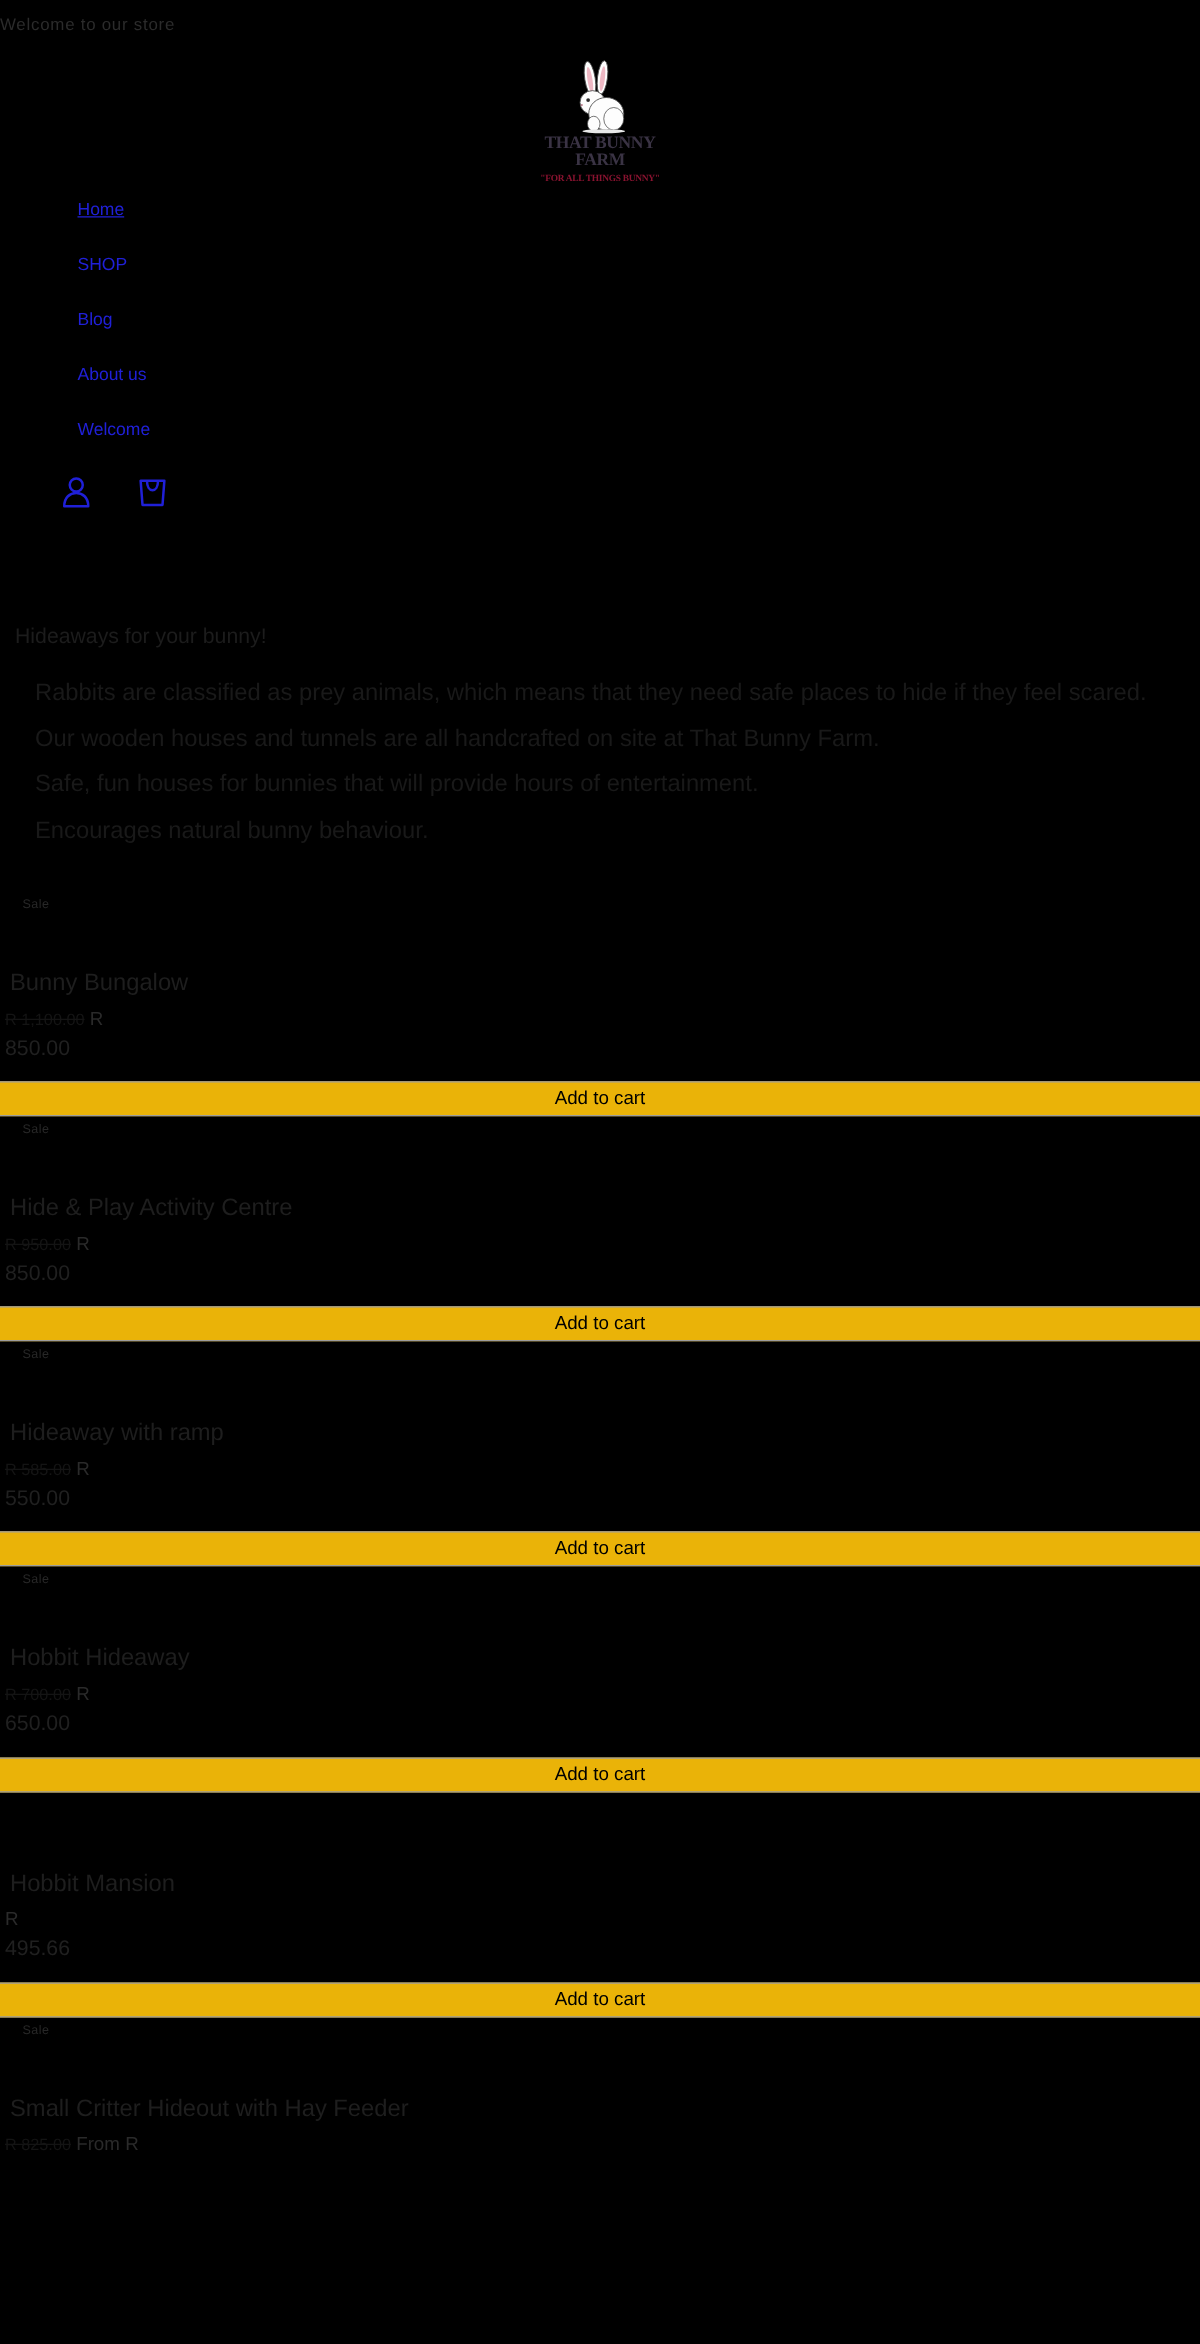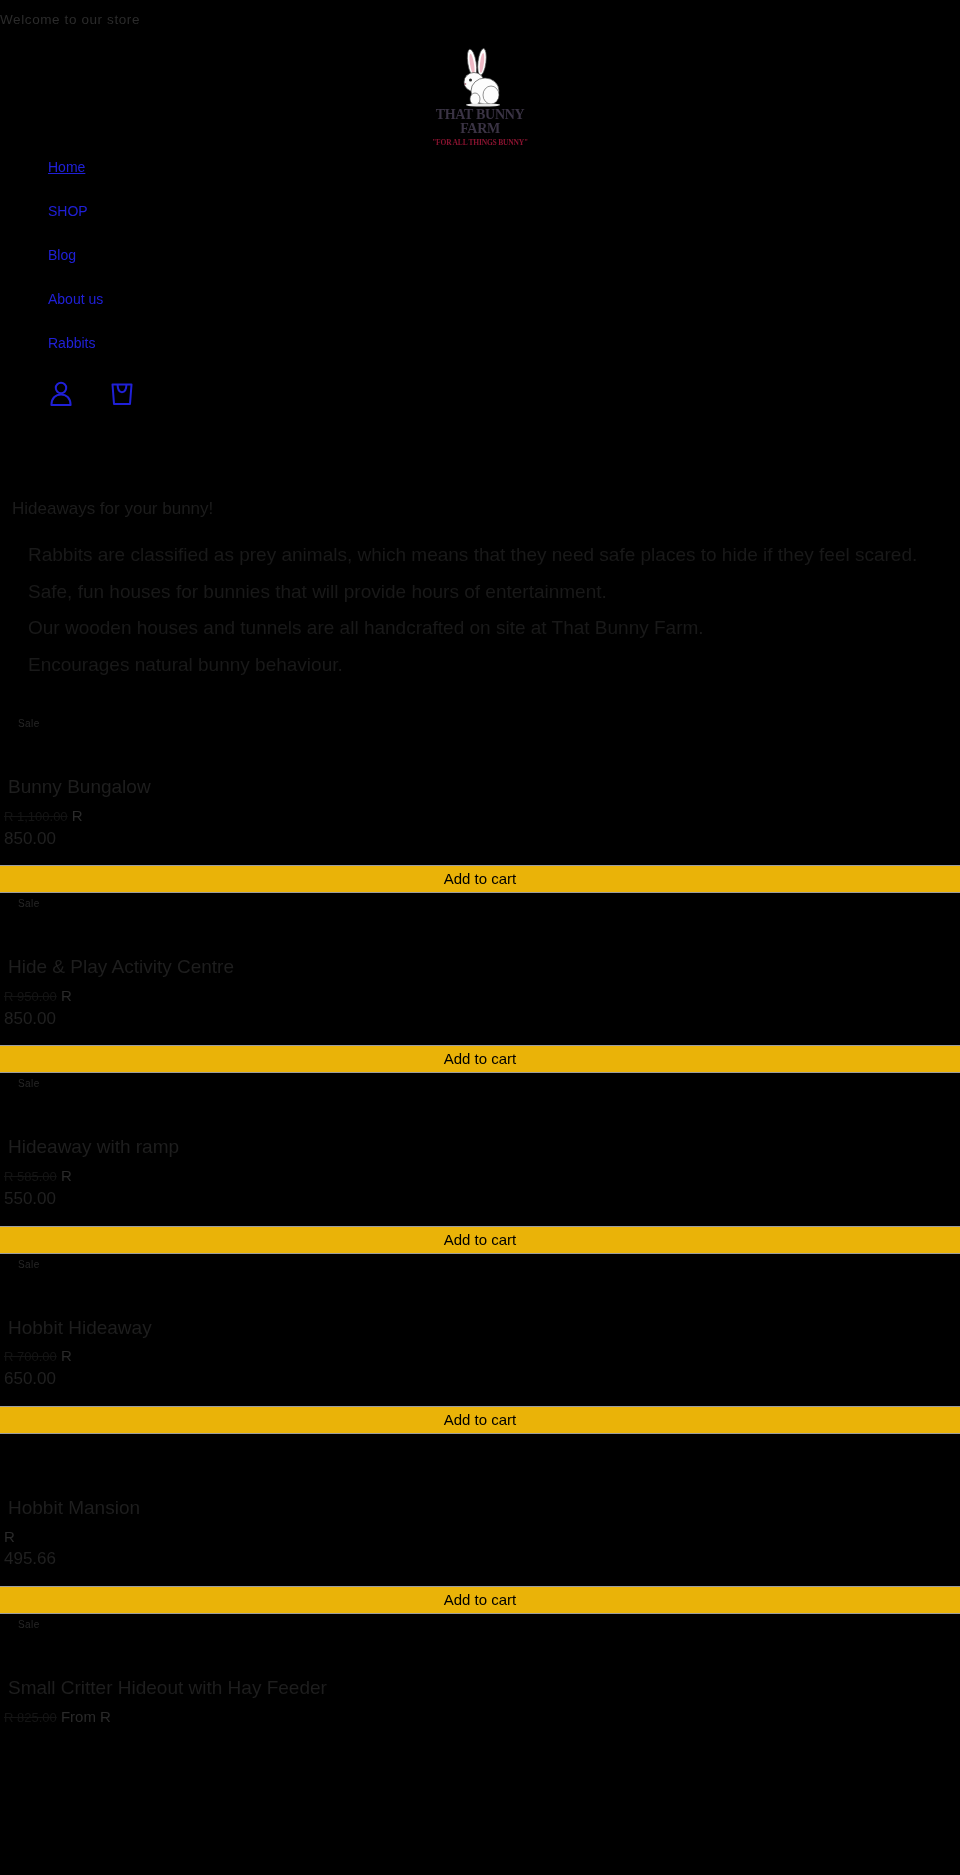--- a/index.html
+++ b/index.html
@@ -60,21 +60,21 @@
     font-weight: bold;
     font-size: 7.5px;
     color: #8a1330;
     letter-spacing: -0.2px;
     margin-top: 2px;
   }
 
   
   nav.main-nav {
     margin-top: 30px;
-    padding-left: 48px;
+    padding-left: 62px;
   }
   nav.main-nav a {
     display: block;
     color: #2020d8;
     text-decoration: underline;
     font-size: 14px;
     margin-bottom: 28px;
     width: max-content;
     font-family: "Liberation Sans", sans-serif;
   }
@@ -209,21 +209,21 @@
       <div class="logo-word">THAT BUNNY FARM</div>
       <div class="logo-tag">"FOR ALL THINGS BUNNY"</div>
     </div>
   </div>
 
   <nav class="main-nav">
     <a href="#">Home</a>
     <a href="#" class="no-underline">SHOP</a>
     <a href="#" class="no-underline">Blog</a>
     <a href="#" class="no-underline">About us</a>
-    <a href="#" class="no-underline">Rabbits</a>
+    <a href="#" class="no-underline">Welcome</a>
   </nav>
 
   <div class="icon-row">
     <a href="#" class="icon-btn">
       <svg width="26" height="28" viewBox="0 0 26 28" xmlns="http://www.w3.org/2000/svg">
         <circle cx="13" cy="9" r="5.2" fill="none" stroke="#2020d8" stroke-width="2"></circle>
         <path d="M3.4 26 C3.4 18.8 8 15.4 13 15.4 C18 15.4 22.6 18.8 22.6 26 Z" fill="none" stroke="#2020d8" stroke-width="2" stroke-linejoin="round"></path>
       </svg>
     </a>
     <a href="#" class="icon-btn">
@@ -231,22 +231,22 @@
         <path d="M4.5 5.5 H23.5 L22 25 H6 Z" fill="none" stroke="#2020d8" stroke-width="2" stroke-linejoin="round"></path>
         <path d="M9.6 5.6 C9.6 10.6 11.6 13.2 14 13.2 C16.4 13.2 18.4 10.6 18.4 5.6" fill="none" stroke="#2020d8" stroke-width="2"></path>
       </svg>
     </a>
   </div>
 
   <div class="section-head">Hideaways for your bunny!</div>
 
   <div class="intro">
     <p>Rabbits are classified as prey animals, which means that they need safe places to hide if they feel scared.</p>
+    <p>Our wooden houses and tunnels are all handcrafted on site at That Bunny Farm.</p>
     <p>Safe, fun houses for bunnies that will provide hours of entertainment.</p>
-    <p>Our wooden houses and tunnels are all handcrafted on site at That Bunny Farm.</p>
     <p>Encourages natural bunny behaviour.</p>
   </div>
 
   <div class="products">
 
     <div class="product">
       <div class="badge">Sale</div>
       <div class="product-media"></div>
       <div class="product-title">Bunny Bungalow</div>
       <div class="price-row">

